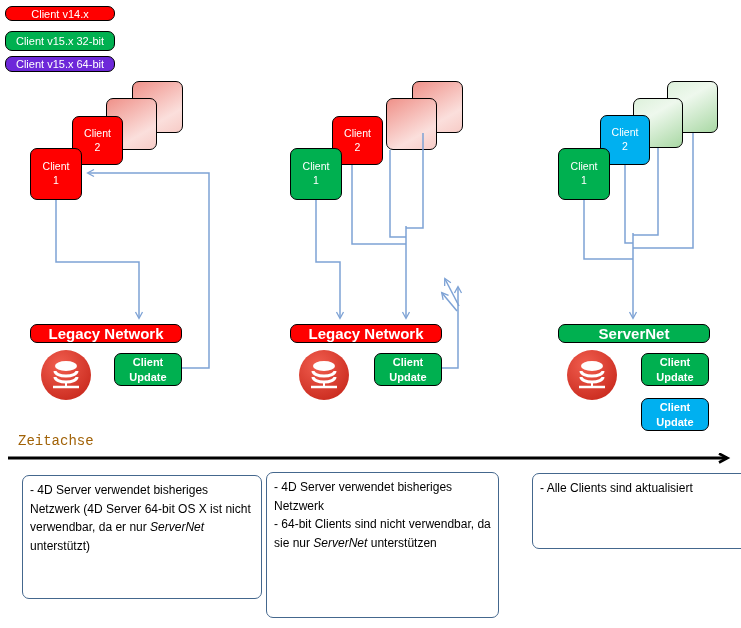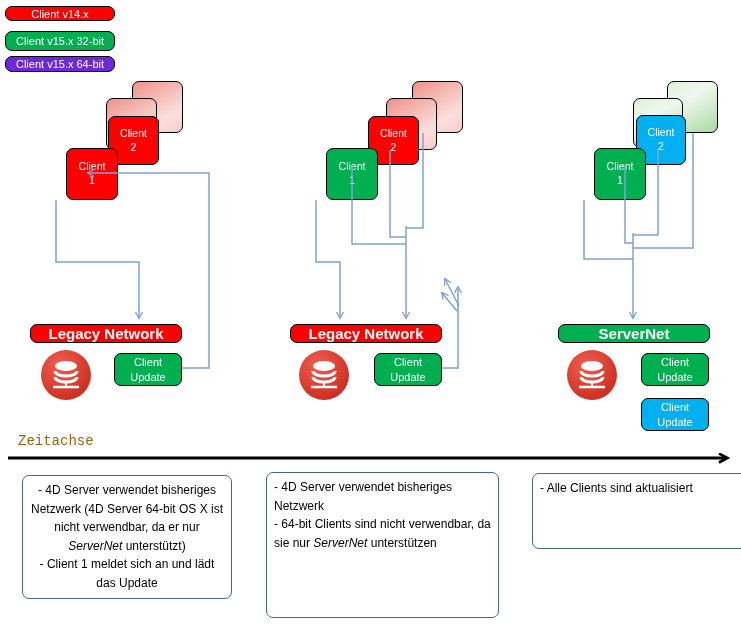--- a/index.html
+++ b/index.html
@@ -2,27 +2,27 @@
 <html><head>
 <meta charset="utf-8">
 <style>
   html,body{margin:0;padding:0;background:#fff;}
   .stage{position:relative;width:741px;height:628px;background:#fff;
          font-family:"Liberation Sans",sans-serif;overflow:hidden;}
   .abs{position:absolute;box-sizing:border-box;border-radius:7px;}
   .legend-box{border:1px solid #000;color:#fff;font-size:11px;
               display:flex;align-items:center;justify-content:center;white-space:nowrap;}
   .client-box{border:1px solid #000;color:#fff;font-size:10.5px;line-height:1.3;
-              display:flex;align-items:center;justify-content:center;text-align:center;padding:10px;margin-left:36px;}
+              display:flex;align-items:center;justify-content:center;text-align:center;padding:10px;}
   .ghost-red{border:1px solid #000;background:linear-gradient(150deg,#ef9189 0%,#fbdfdc 70%,#f7cbc6 100%);}
   .ghost-green{border:1px solid #000;background:linear-gradient(150deg,#ddf1db 0%,#eef8ed 35%,#a9d8a4 100%);}
   .netbar{border:1px solid #000;color:#fff;font-weight:bold;font-size:15px;
           display:flex;align-items:center;justify-content:center;}
   .update-box{border:1px solid #000;color:#fff;font-size:11px;line-height:1.3;text-align:center;
-              display:flex;align-items:center;justify-content:center;padding:2px;}
+              display:flex;align-items:center;justify-content:center;padding:2px;font-weight:bold;}
   .textbox{border:1px solid #44678d;color:#000;font-size:12px;line-height:1.55;padding:5px 7px;}
   .textbox em{font-style:italic;}
   .axis-label{font-size:14px;color:#a16207;font-family:Liberation Mono, monospace;}
   svg.overlay{position:absolute;left:0;top:0;pointer-events:none;}
   .dbicon{position:absolute;}
 </style>
 </head>
 <body>
 
 <div class="stage">
@@ -146,23 +146,22 @@
       <polyline points="658,148 658,235 633,235"></polyline>
       <polyline points="693,133 693,248 633,248"></polyline>
       <polyline points="633,233 633,318" marker-end="url(#mBlue)"></polyline>
     </g>
 
     <line x1="8" y1="458" x2="727" y2="458" stroke="#000" stroke-width="3" marker-end="url(#mBlack)"></line>
   </svg>
 
   <div class="abs axis-label" style="left:18px;top:433px;">Zeitachse</div>
 
-  <div class="abs textbox" style="left:22px;top:475px;width:210px;height:124px;text-align:center;">
+  <div class="abs textbox" style="left:22px;top:475px;width:240px;height:124px;">
       <div>- 4D Server verwendet bisheriges Netzwerk (4D Server 64-bit OS X ist nicht verwendbar, da er nur <em>ServerNet</em> unterstützt)</div>
-      <div>- Client 1 meldet sich an und lädt das Update</div>
     </div>
   <div class="abs textbox" style="left:266px;top:472px;width:233px;height:146px;">
       <div>- 4D Server verwendet bisheriges Netzwerk</div>
       <div>- 64-bit Clients sind nicht verwendbar, da sie nur <em>ServerNet</em> unterstützen</div>
     </div>
   <div class="abs textbox" style="left:532px;top:473px;width:226px;height:76px;">
       <div>- Alle Clients sind aktualisiert</div>
     </div>
 
 </div>

